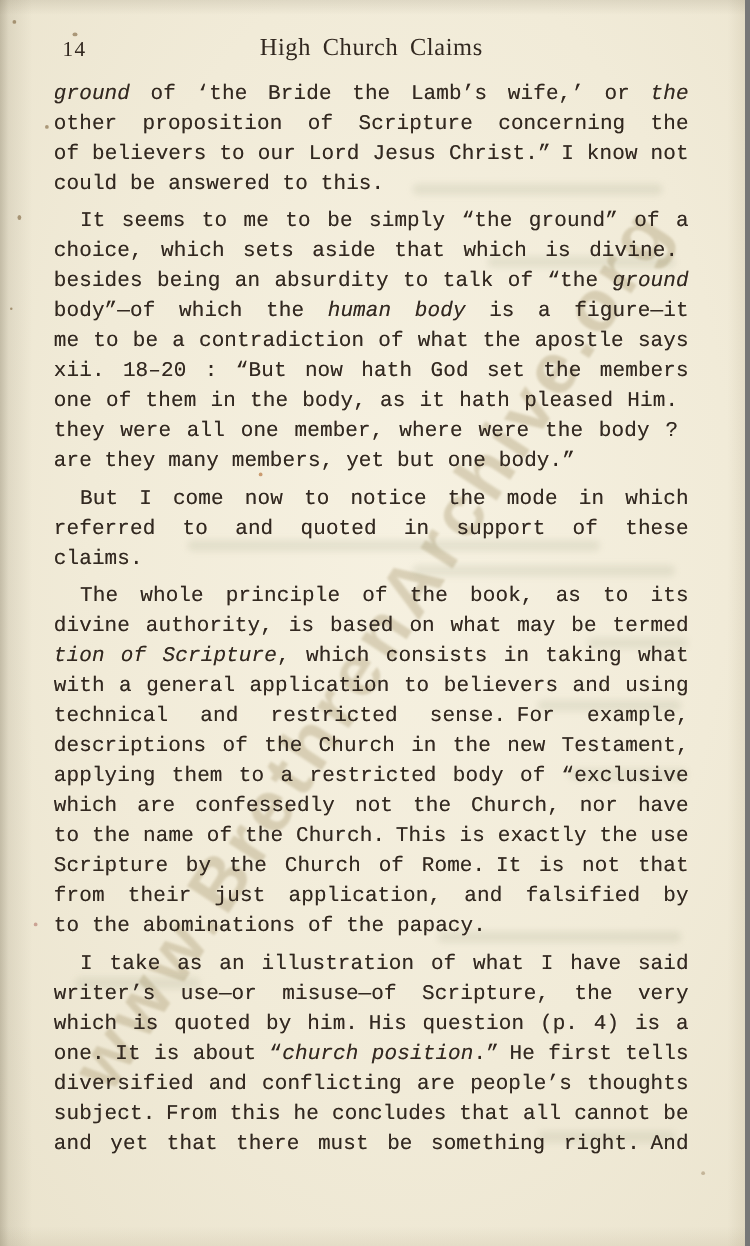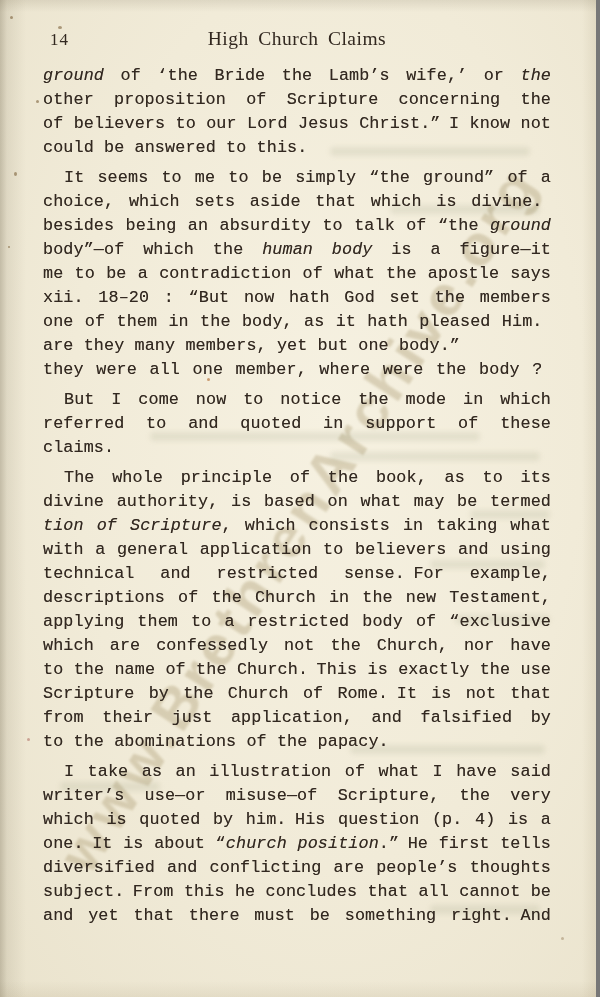--- a/index.html
+++ b/index.html
@@ -118,22 +118,22 @@
         <div class="line no-just"><span>could be answered to this.</span></div>
       </div>
       <div class="paragraph">
         <div class="line indent"><span>It seems to me to be simply “the ground” of a human</span></div>
         <div class="line"><span>choice, which sets aside that which is divine. Moreover,</span></div>
         <div class="line"><span>besides being an absurdity to talk of “the </span><i>ground</i><span> of the</span></div>
         <div class="line"><span>body”—of which the </span><i>human body</i><span> is a figure—it seems to</span></div>
         <div class="line"><span>me to be a contradiction of what the apostle says in 1 Cor.</span></div>
         <div class="line"><span>xii. 18–20 : “But now hath God set the members every</span></div>
         <div class="line"><span>one of them in the body, as it hath pleased Him. And if</span></div>
+        <div class="line"><span>they were all one member, where were the body ? But now</span></div>
         <div class="line no-just"><span>are they many members, yet but one body.”</span></div>
-        <div class="line"><span>they were all one member, where were the body ? But now</span></div>
       </div>
       <div class="paragraph">
         <div class="line indent"><span>But I come now to notice the mode in which Scripture is</span></div>
         <div class="line"><span>referred to and quoted in support of these refuted sectarian</span></div>
         <div class="line no-just"><span>claims.</span></div>
       </div>
       <div class="paragraph">
         <div class="line indent"><span>The whole principle of the book, as to its assumed</span></div>
         <div class="line"><span>divine authority, is based on what may be termed </span><i>a usurpa-</i></div>
         <div class="line"><i>tion of Scripture</i><span>, which consists in taking what is spoken</span></div>

